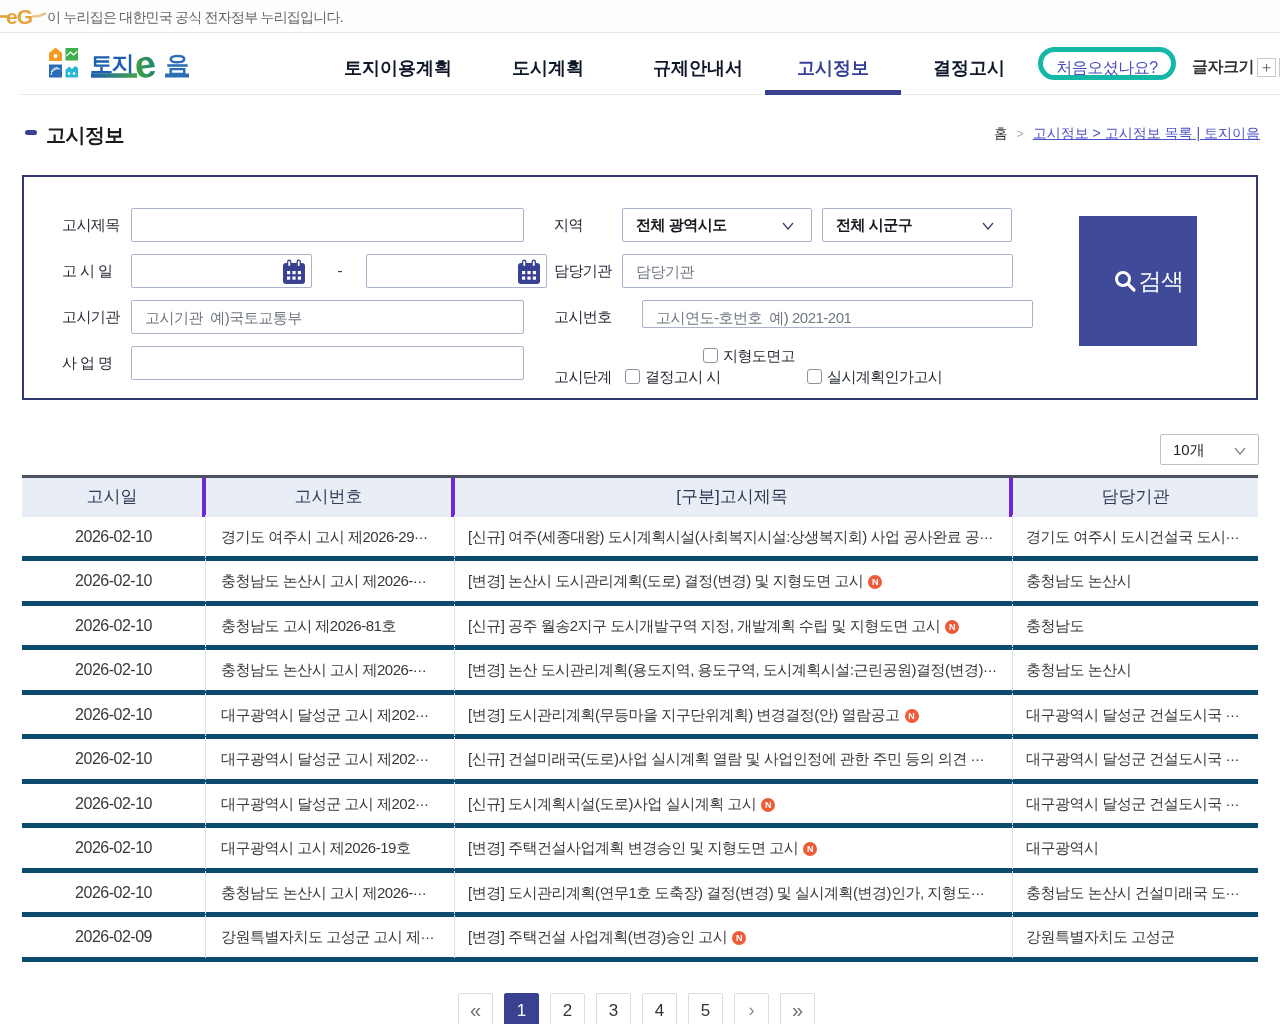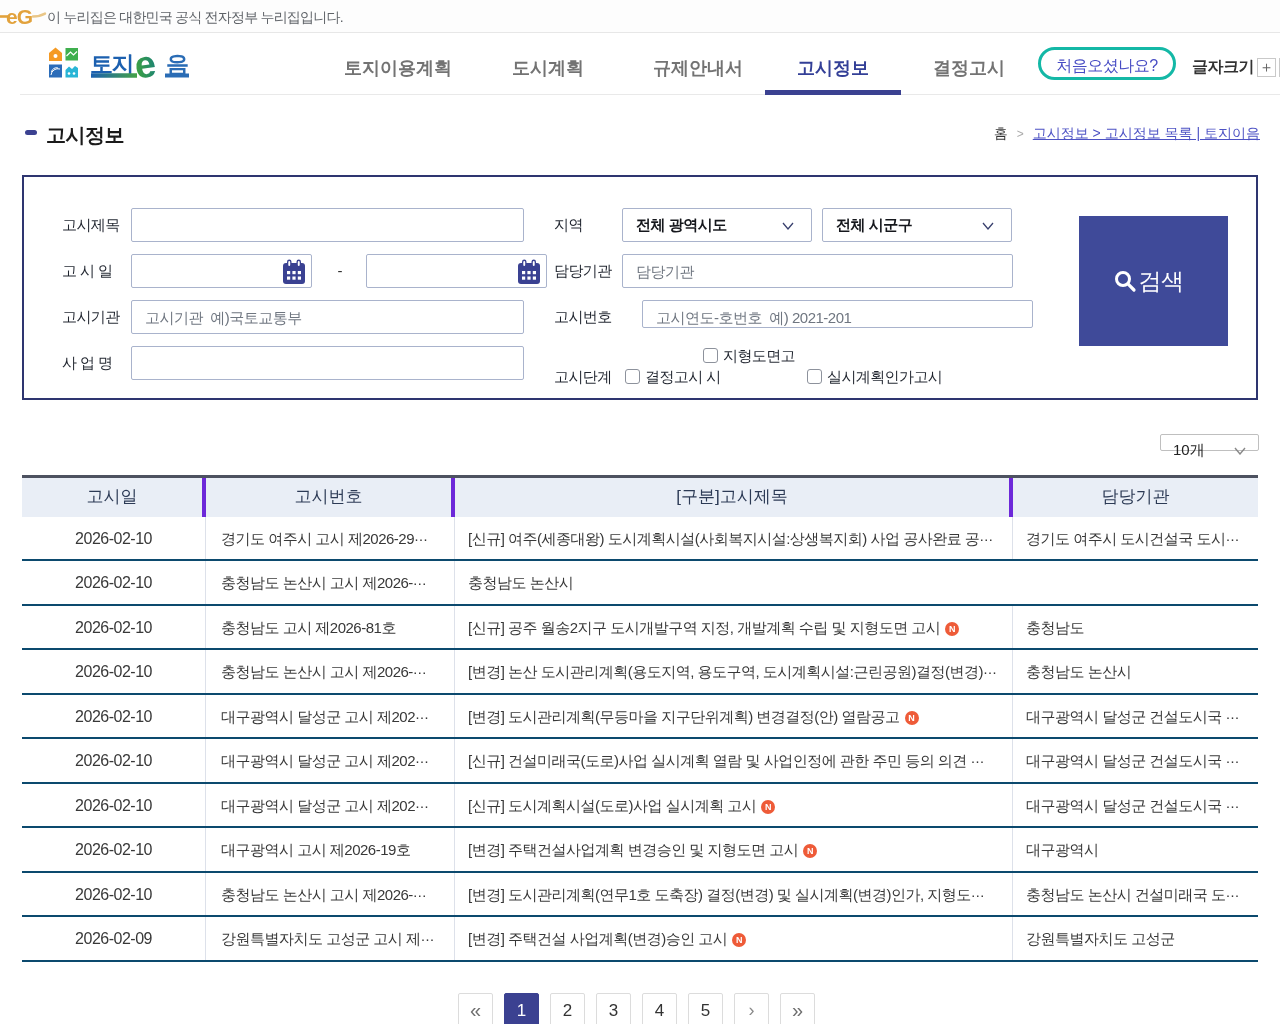--- a/index.html
+++ b/index.html
@@ -10,25 +10,25 @@
 
 
 #topbar { position:absolute; left:0; top:0; width:1280px; height:33px;
   background:#fdfdfd; border-bottom:1px solid #e7e7e7; }
 #govtxt { position:absolute; left:47px; top:9px; font-size:14px; color:#5f6368; letter-spacing:-0.8px;text-align:right; }
 
 
 #header { position:absolute; left:0; top:33px; width:1280px; height:62px;
   background:#fff; border-bottom:1px solid #e9e9e9;margin-left:20px; }
 .nav { position:absolute; top:23px; transform:translateX(-50%); font-size:18px;
-  font-weight:700; color:#737373; letter-spacing:0; white-space:nowrap; }
+  font-weight:700; color:#0f172a; letter-spacing:0; white-space:nowrap; }
 #nav-active { color:#333f97; }
 #navbar-line { position:absolute; left:745px; top:57px; width:136px; height:5px; background:#3b4191; }
 #pill { position:absolute; left:1018px; top:14px; width:138px; height:33px;
-  border:3px solid #14b8a6; border-radius:17px; color:#474cc4; font-size:16px;
+  border:5px solid #14b8a6; border-radius:17px; color:#474cc4; font-size:16px;
   text-align:center; line-height:31px; letter-spacing:-0.5px; }
 #fontsz { position:absolute; left:1172px; top:24px; font-size:16px; font-weight:700; color:#333; letter-spacing:-0.5px;}
 .szbtn { position:absolute; top:25px; width:19px; height:19px; border:1px solid #c9c9c9;
   background:#fff; color:#666; font-size:15px; text-align:center; line-height:16px; }
 
 
 #titledash { position:absolute; left:25px; top:130px; width:12px; height:5px; border-radius:2.5px; background:#3b4191; }
 #title { position:absolute; left:46px; top:122px; font-size:20px; font-weight:700; color:#1b1b1b; letter-spacing:-0.5px; }
 #crumb { position:absolute; right:20px; top:125px; font-size:14px; color:#333; letter-spacing:0; white-space:nowrap; }
 #crumb .sep { color:#aaa; margin:0 9px; font-size:12px; }
@@ -41,36 +41,36 @@
 .finput { position:absolute; border:1px solid #a9b3cc; background:#fff; border-radius:2px;
   font-size:15px; color:#6f7680; letter-spacing:-0.5px; }
 .finput .ph { position:absolute; left:13px; top:8px; white-space:nowrap; }
 .fsel { position:absolute; border:1px solid #a9b3cc; background:#fff; border-radius:2px; }
 .fsel .val { position:absolute; left:13px; top:7px; font-size:15px; font-weight:700; color:#15171c; letter-spacing:-0.5px; }
 .chev { position:absolute; right:17px; top:13px; width:12px; height:8px; }
 .calic { position:absolute; right:5px; top:4px; }
 #dash2 { position:absolute; left:334px; top:262px; width:12px; text-align:center; font-size:15px; color:#333; }
 .cbox { position:absolute; width:15px; height:15px; border:1.5px solid #8d929c; border-radius:3px; background:#fff; }
 .clabel { position:absolute; font-size:15px; color:#1f242e; letter-spacing:-0.6px; }
-#searchbtn { position:absolute; left:1079px; top:216px; width:149px; height:130px;
+#searchbtn { position:absolute; left:1079px; top:216px; width:118px; height:130px;
   background:#3f4a99; color:#fff; text-align:center; }
 #searchbtn .in { position:absolute; left:0; top:50px; width:138px; font-size:23px; letter-spacing:-0.5px; }
 
 
-#cntsel { position:absolute; left:1160px; top:434px; width:99px; height:17px;
+#cntsel { position:absolute; left:1160px; top:434px; width:99px; height:31px;
   border:1px solid #bfbfbf; border-radius:2px; background:#fff; }
 #cntsel .val { position:absolute; left:12px; top:6px; font-size:15px; color:#222; }
 
 
 #tbl { position:absolute; left:22px; top:475px; width:1236px; border-top:3px solid #4d5260; }
 #thead { height:38.5px; background:#e9eef6; display:flex; }
 #thead div { font-size:17px; color:#2c3a55; font-weight:500; letter-spacing:0;
   text-align:center; line-height:38px; border-right:4px solid #6d28d9; }
 #thead div:last-child { border-right:none; }
-.trow { height:44.5px; display:flex; border-bottom:2px solid #0c4a6e; }
+.trow { height:44.5px; display:flex; border-bottom:5px solid #0c4a6e;align-items:center; }
 .trow div { font-size:15px; color:#383838; letter-spacing:-0.5px; line-height:43px;
   white-space:nowrap; overflow:hidden; border-right:1px solid #dde1ea; }
 .trow div:last-child { border-right:none; }
 .trow .c1 { font-size:16px; }
 .c1 { width:184px; text-align:center; }
 .c2 { width:249px; padding-left:15px; }
 .c3 { width:558px; padding-left:13px; }
 .c4 { width:245px; padding-left:13px; }
 .nbdg { display:inline-block; width:14px; height:14px; border-radius:7px; background:#ee5b38;
   color:#fff; font-size:9px; font-weight:700; line-height:14px; text-align:center;
@@ -239,20 +239,21 @@
     </div>
   <div class="trow">
       <div class="c1">2026-02-10</div>
       <div class="c2">경기도 여주시 고시 제2026-29···</div>
       <div class="c3">[신규] 여주(세종대왕) 도시계획시설(사회복지시설:상생복지회) 사업 공사완료 공···</div>
       <div class="c4">경기도 여주시 도시건설국 도시···</div>
     </div>
   <div class="trow">
       <div class="c1">2026-02-10</div>
       <div class="c2">충청남도 논산시 고시 제2026-···</div>
+      <div class="c3">[변경] 논산시 도시관리계획(도로) 결정(변경) 및 지형도면 고시<span class="nbdg">N</span></div>
       <div class="c4">충청남도 논산시</div>
     </div>
   <div class="trow">
       <div class="c1">2026-02-10</div>
       <div class="c2">충청남도 고시 제2026-81호</div>
       <div class="c3">[신규] 공주 월송2지구 도시개발구역 지정, 개발계획 수립 및 지형도면 고시<span class="nbdg">N</span></div>
       <div class="c4">충청남도</div>
     </div>
   <div class="trow">
       <div class="c1">2026-02-10</div>

